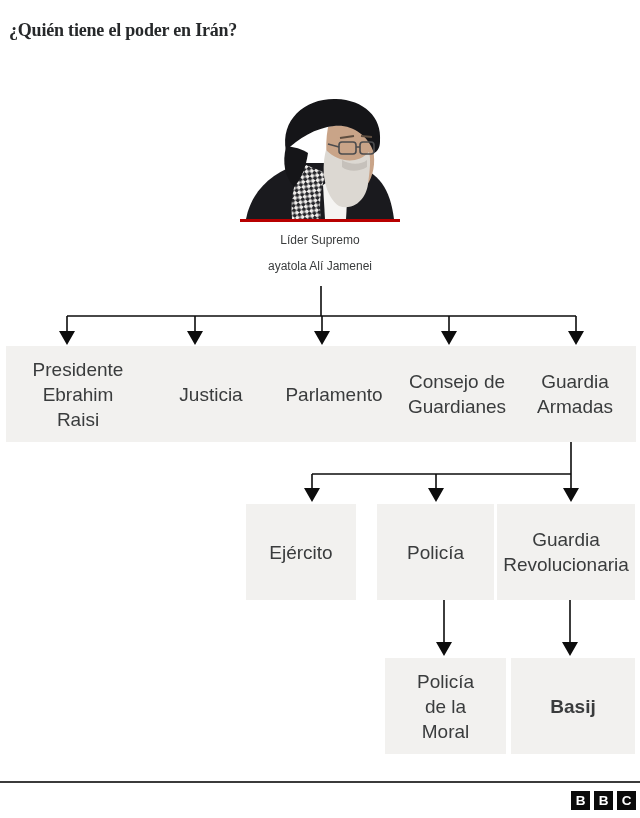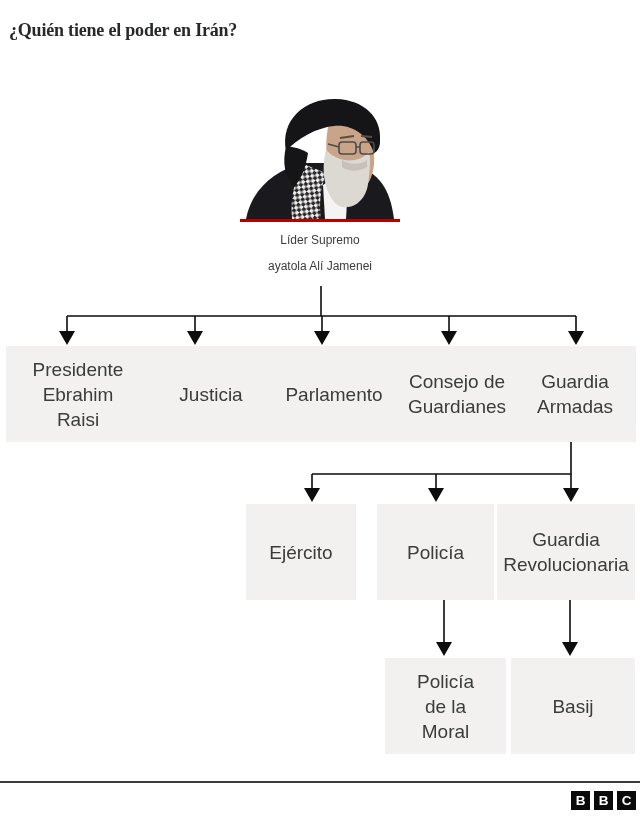--- a/index.html
+++ b/index.html
@@ -29,21 +29,21 @@
   .n-justice    { left:134px; top:346px; width:122px; height:96px;padding-left:16px; }
   .n-parliament { left:261px; top:346px; width:146px; height:96px; }
   .n-guardians  { left:388px; top:346px; width:122px; height:96px;margin-left:8px; }
   .n-armed      { left:514px; top:346px; width:122px; height:96px; }
   
   .n-army       { left:246px; top:504px; width:110px; height:96px; }
   .n-police     { left:377px; top:504px; width:117px; height:96px; }
   .n-guard      { left:497px; top:504px; width:138px; height:96px; }
   
   .n-morality   { left:385px; top:658px; width:121px; height:96px; }
-  .n-basij      { left:511px; top:658px; width:124px; height:96px; }
+  .n-basij      { left:511px; top:658px; width:124px; height:96px;font-weight:bold; }
 
   .footer-rule { position:absolute; left:0; top:781px; width:640px; height:2px; background:#3b3b3b; }
   .bbc-logo { position:absolute; left:571px; top:791px; display:flex; gap:4px; }
   .bbc-logo .sq {
     width:19px; height:19px; background:#0a0a0a; color:#ffffff;
     display:flex; align-items:center; justify-content:center;
     font-weight:700; font-size:13.5px;
   }
 </style>
 </head>

